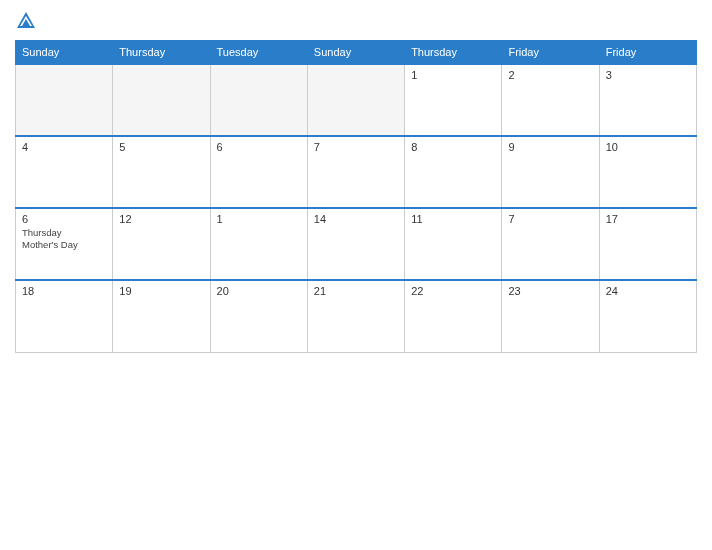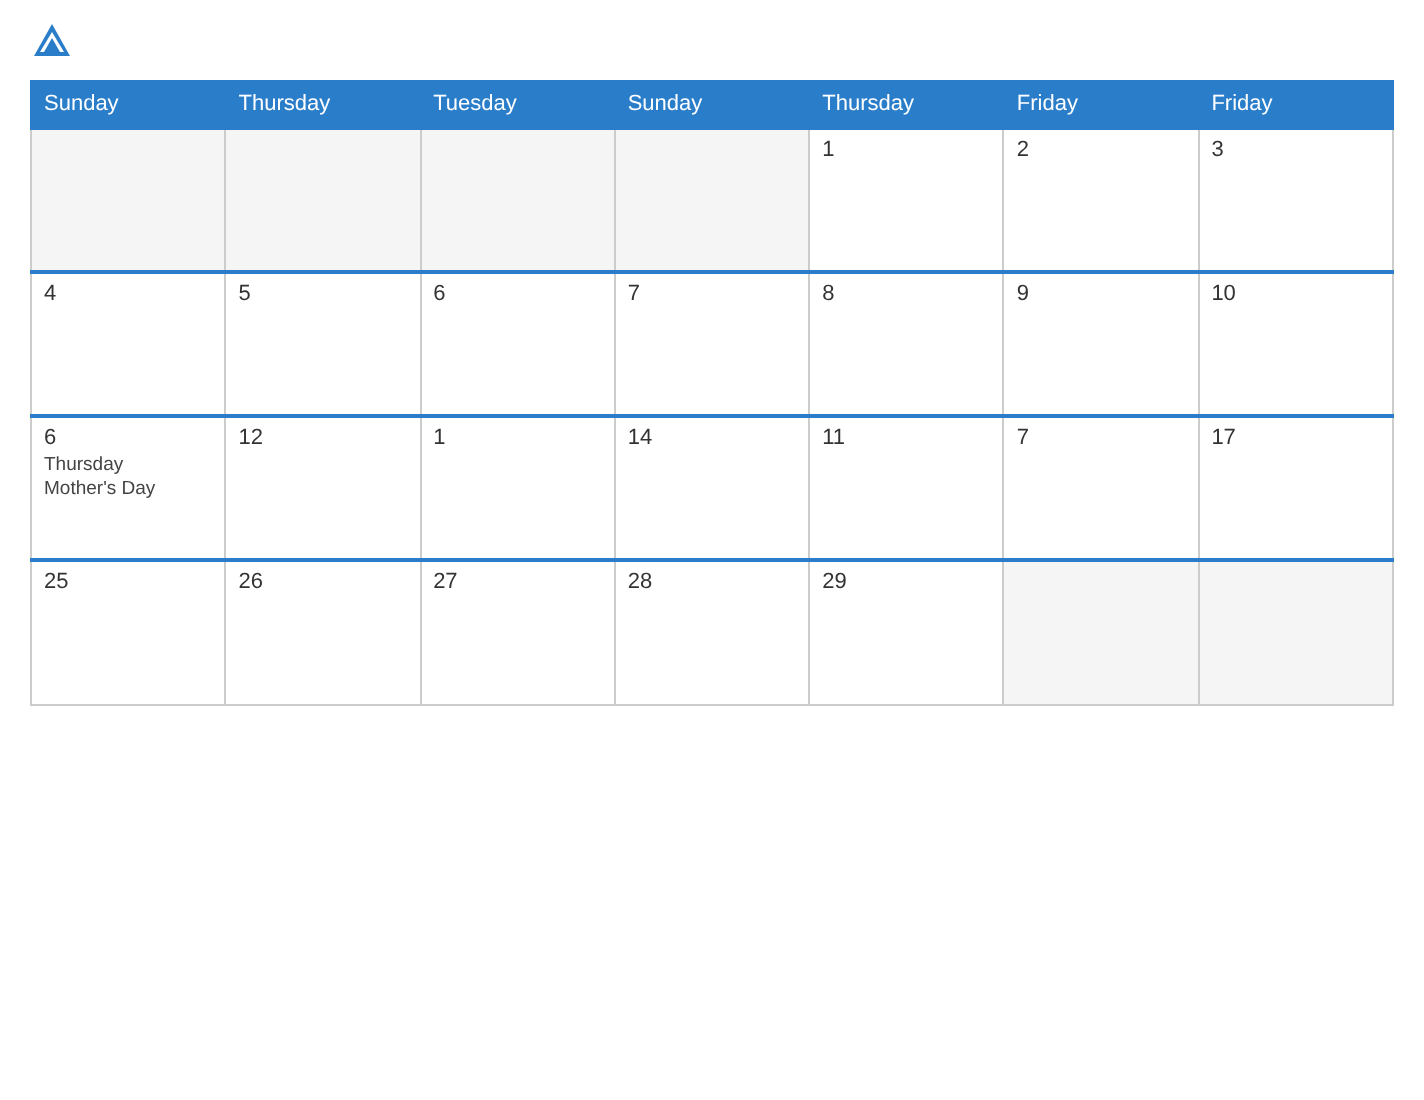--- a/index.html
+++ b/index.html
@@ -197,34 +197,38 @@
           <td>
             <span class="day-number">11</span>
           </td>
           <td>
             <span class="day-number">7</span>
           </td>
           <td>
             <span class="day-number">17</span>
           </td>
         </tr>
-        <tr class="last-row">
-          <td>
-            <span class="day-number">25</span>
-          </td>
-          <td>
-            <span class="day-number">26</span>
-          </td>
-          <td>
-            <span class="day-number">27</span>
-          </td>
-          <td>
-            <span class="day-number">28</span>
-          </td>
-          <td>
-            <span class="day-number">29</span>
-          </td>
-          <td class="empty"></td>
-          <td class="empty"></td>
+        <tr>
+          <td>
+            <span class="day-number">18</span>
+          </td>
+          <td>
+            <span class="day-number">19</span>
+          </td>
+          <td>
+            <span class="day-number">20</span>
+          </td>
+          <td>
+            <span class="day-number">21</span>
+          </td>
+          <td>
+            <span class="day-number">22</span>
+          </td>
+          <td>
+            <span class="day-number">23</span>
+          </td>
+          <td>
+            <span class="day-number">24</span>
+          </td>
         </tr>
       </tbody>
   </table>
 </div>
 
 </body></html>

